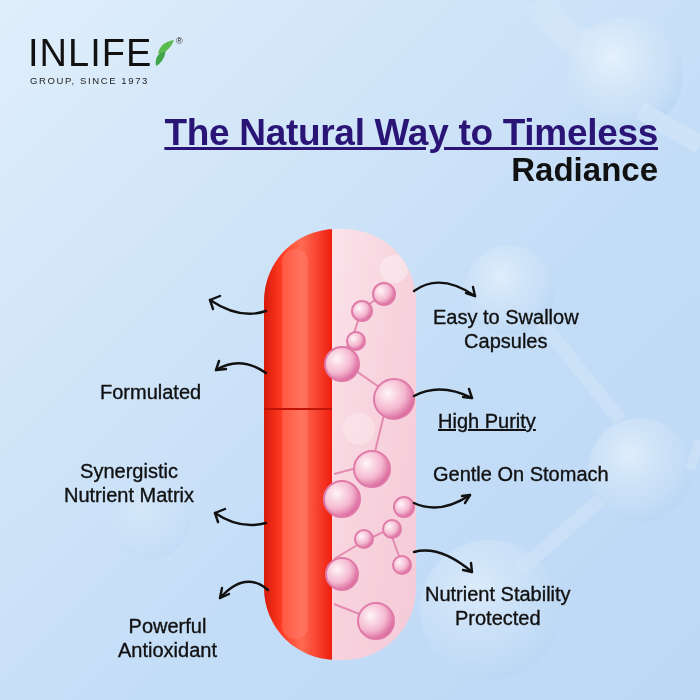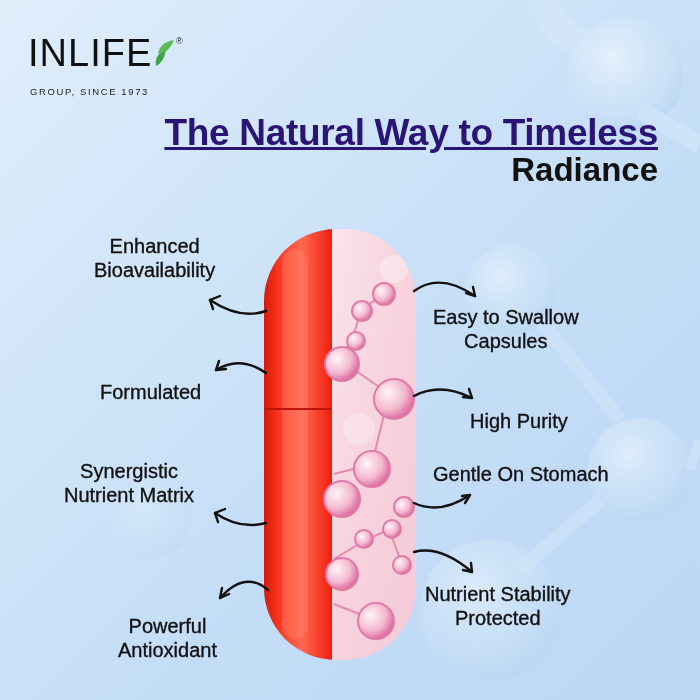--- a/index.html
+++ b/index.html
@@ -3,21 +3,21 @@
 <meta charset="utf-8">
 <style>
   html, body { margin:0; padding:0; }
   body { width:700px; height:700px; overflow:hidden; font-family:"Liberation Sans", sans-serif; }
   .canvas { position:relative; width:700px; height:700px; overflow:hidden;
     background: linear-gradient(135deg, #dfeefb 0%, #cfe4f8 35%, #c4ddf7 60%, #bcd8f5 100%); }
   .bg-svg { position:absolute; left:0; top:0; width:700px; height:700px; }
   .logo { position:absolute; left:28px; top:34px; }
   .logo-word { font-family:"Liberation Sans", sans-serif; font-size:38px; letter-spacing:1px; color:#111; font-weight:400; line-height:38px; display:flex; align-items:flex-end; }
   .logo-reg { font-size:9px; position:absolute; left:148px; top:2px; color:#222; }
-  .logo-sub { font-size:9.5px; letter-spacing:1.6px; color:#222; margin-top:14px; padding-left:2px; }
+  .logo-sub { font-size:9.5px; letter-spacing:1.6px; color:#222; margin-top:3px; padding-left:2px; }
   .leaf { position:absolute; left:124px; top:2px; }
   .title1 { position:absolute; right:42px; top:112px; font-size:37px; font-weight:700; color:#2a1475; letter-spacing:-0.3px; white-space:nowrap;text-decoration:underline; }
   .title2 { position:absolute; right:42px; top:151px; font-size:33px; font-weight:700; color:#111; white-space:nowrap; }
   .feat { position:absolute; font-size:20px; font-weight:400; color:#111; text-align:center; line-height:24px; white-space:nowrap; -webkit-text-stroke:0.35px #111; }
   .feat span { display:block; }
   .arrows { position:absolute; left:0; top:0; width:700px; height:700px; pointer-events:none; }
   .capsule { position:absolute; left:264px; top:229px; width:152px; height:431px; }
 </style>
 </head>
 <body>
@@ -131,41 +131,37 @@
         <path d="M475 296 L466 293 M475 296 L473 287"></path>
       <path d="M414 396 Q440 382 472 398"></path>
         <path d="M472 398 L463 397 M472 398 L469 389"></path>
       <path d="M414 503 Q440 515 470 495"></path>
         <path d="M470 495 L462 496 M470 495 L465 503"></path>
       <path d="M414 552 Q440 545 472 572"></path>
         <path d="M472 572 L463 570 M472 572 L471 563"></path>
     </g>
   </svg>
 
-  <div class="feat" style="left:94px; top:234px;">
-    <span>Enhanced</span>
-    <span>Bioavailability</span>
-  </div>
   <div class="feat" style="left:100px; top:380px;">
     <span>Formulated</span>
   </div>
   <div class="feat" style="left:64px; top:459px;">
     <span>Synergistic</span>
     <span>Nutrient Matrix</span>
   </div>
   <div class="feat" style="left:118px; top:604px;margin-top:10px;">
     <span>Powerful</span>
     <span>Antioxidant</span>
   </div>
 
   <div class="feat" style="left:433px; top:305px;">
     <span>Easy to Swallow</span>
     <span>Capsules</span>
   </div>
-  <div class="feat" style="left:470px; top:409px;">
+  <div class="feat" style="left:438px; top:409px;text-decoration:underline;">
     <span>High Purity</span>
   </div>
   <div class="feat" style="left:433px; top:462px;">
     <span>Gentle On Stomach</span>
   </div>
   <div class="feat" style="left:425px; top:582px;">
     <span>Nutrient Stability</span>
     <span>Protected</span>
   </div>
 

